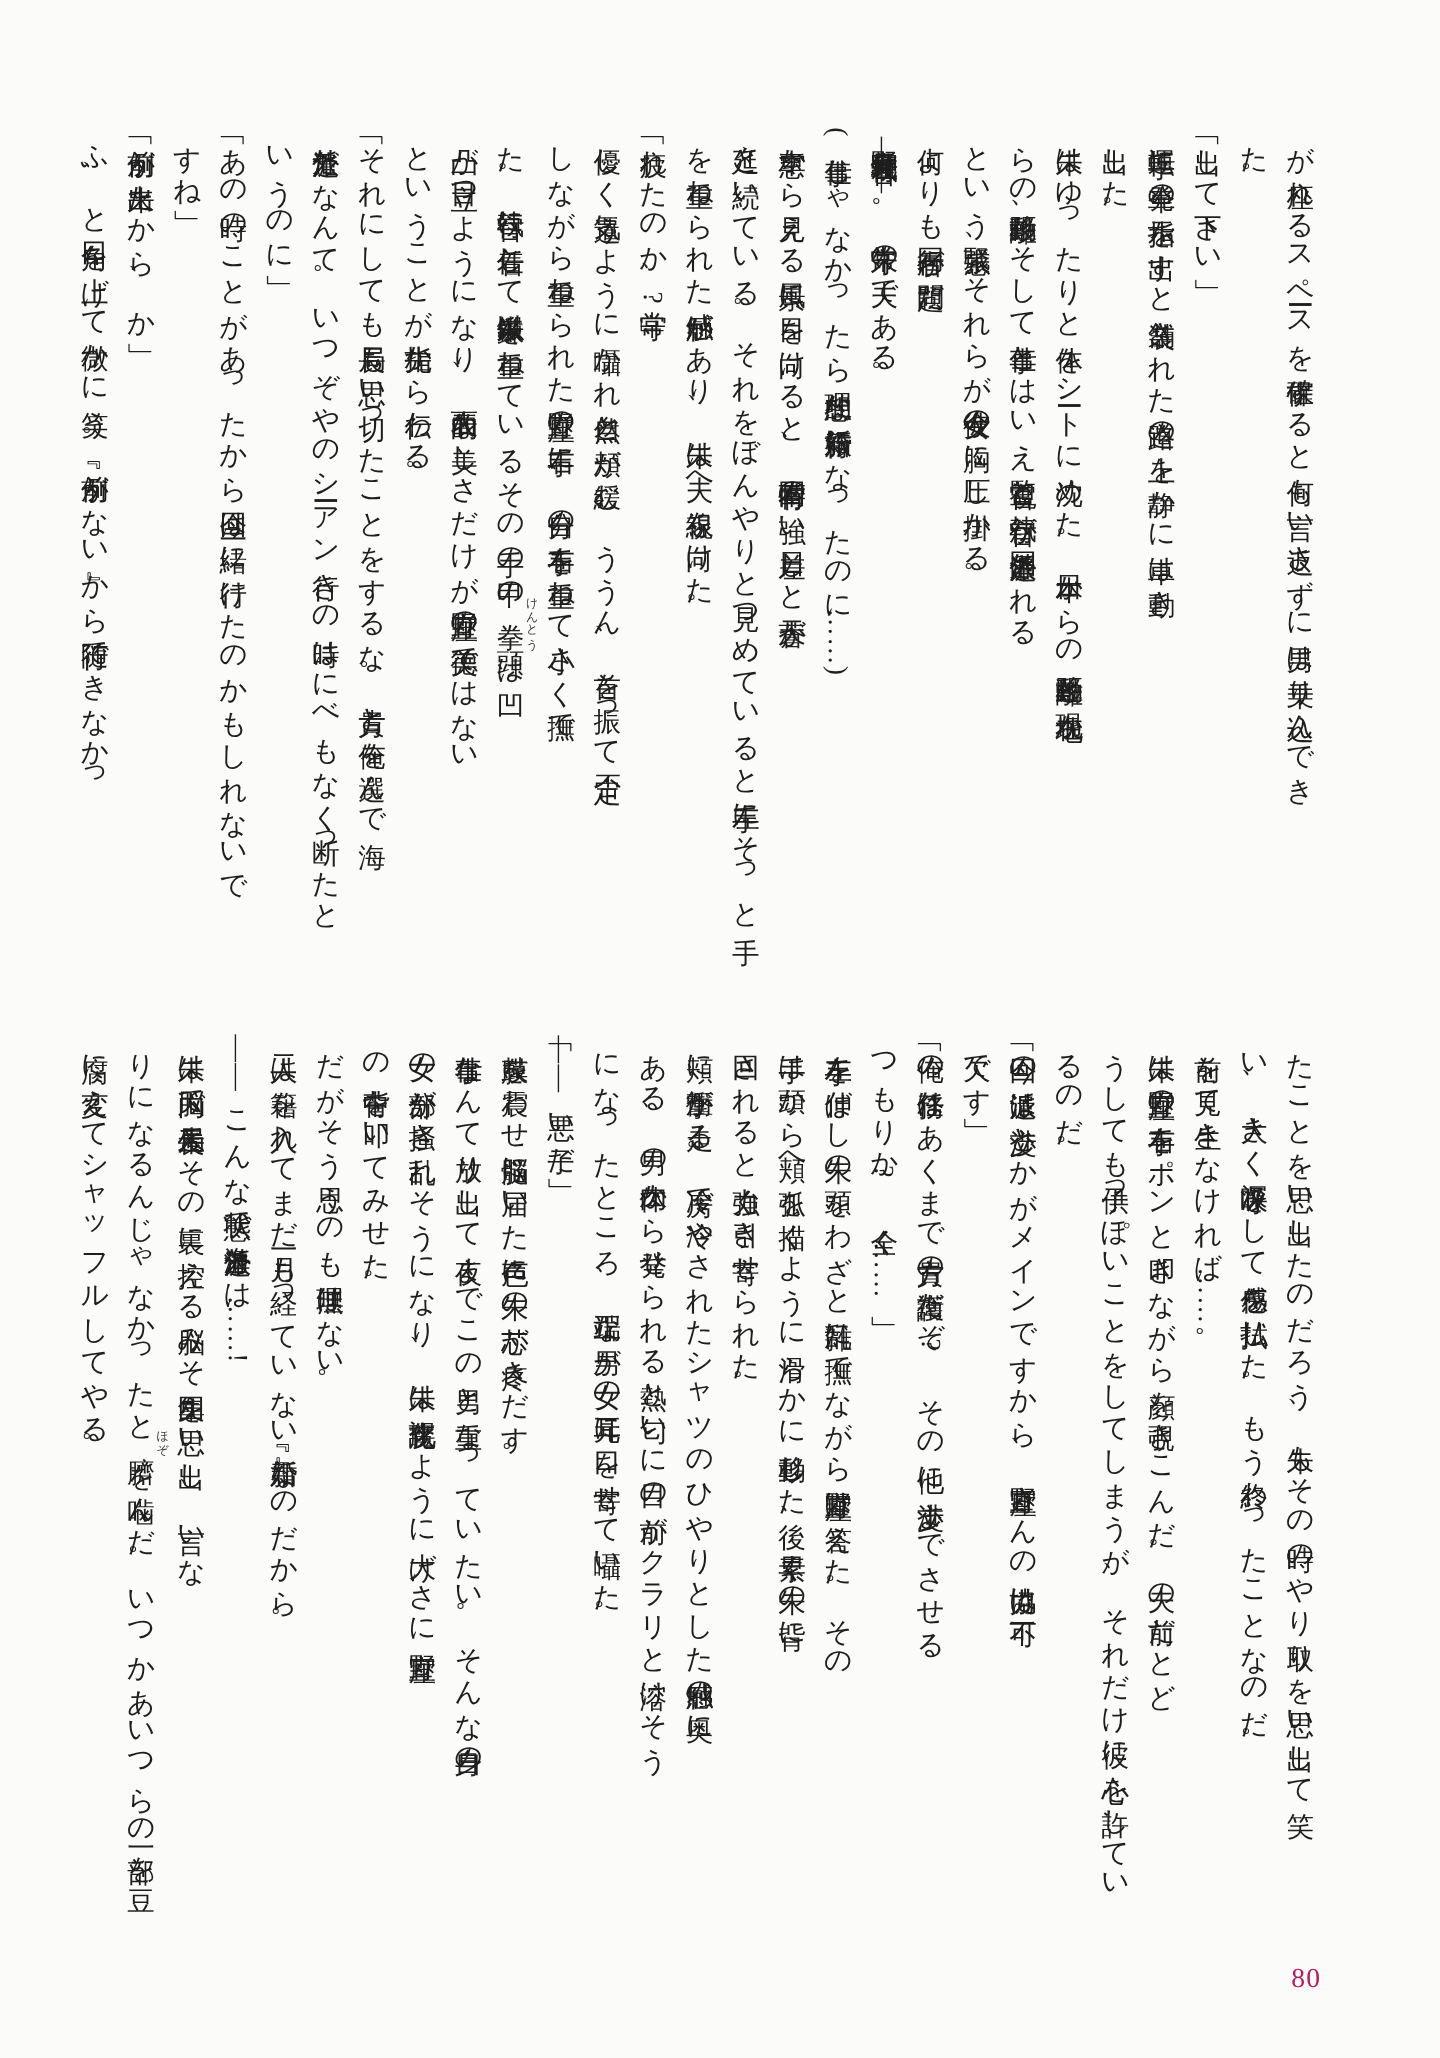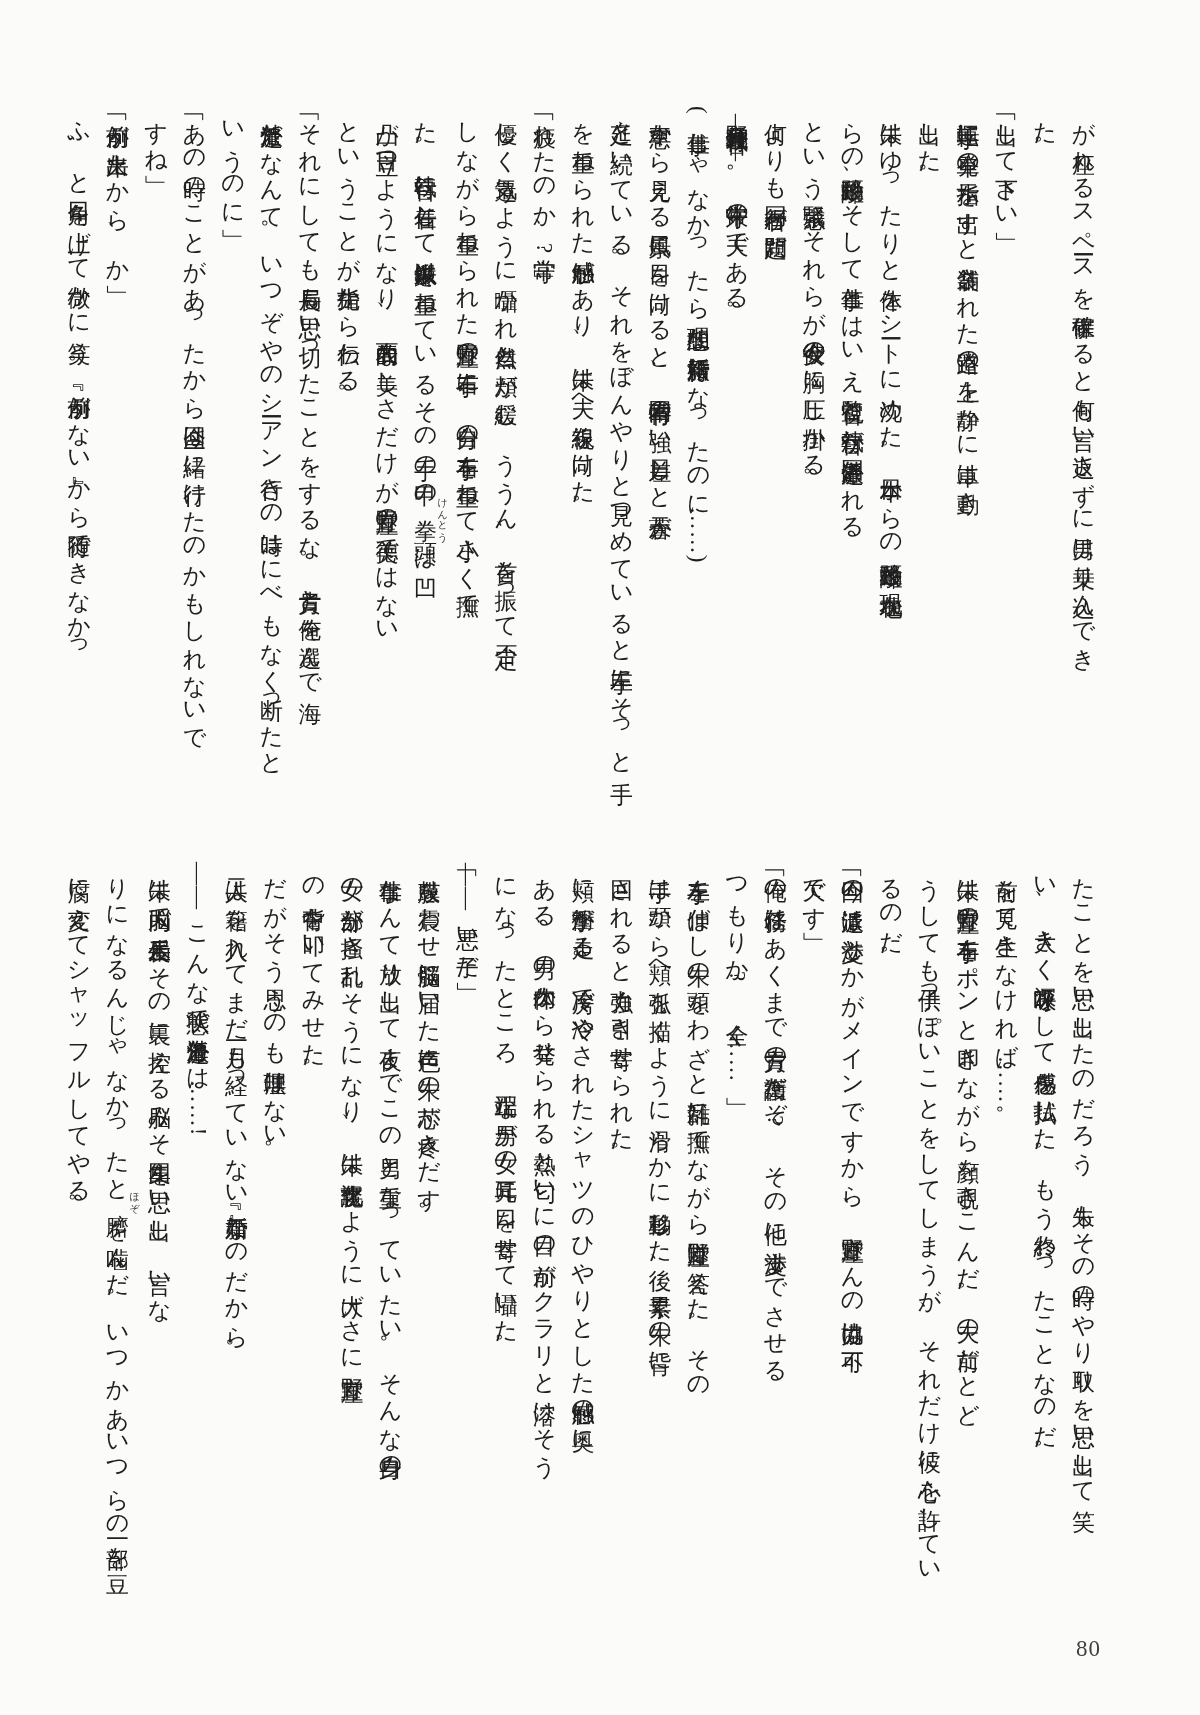--- a/index.html
+++ b/index.html
@@ -37,21 +37,21 @@
     font-size: 10px;
     letter-spacing: 0;
     opacity: 0.92;
   }
   .page-number {
     position: absolute;
     left: 1076px;
     top: 1636px;
     font-size: 23px;
     letter-spacing: 1px;
-    color: #404040;
+    color: #be185d;
     text-align: center;
   }
 </style>
 </head>
 <body>
 
 <div class="page" style="background: rgb(251, 251, 249); color: rgb(30, 30, 30);">
   <section class="text-block top">
       <p class="column">が座れるスペースを確保すると何も言い返さずに男は乗り込んでき</p>
       <p class="column">た。</p>

